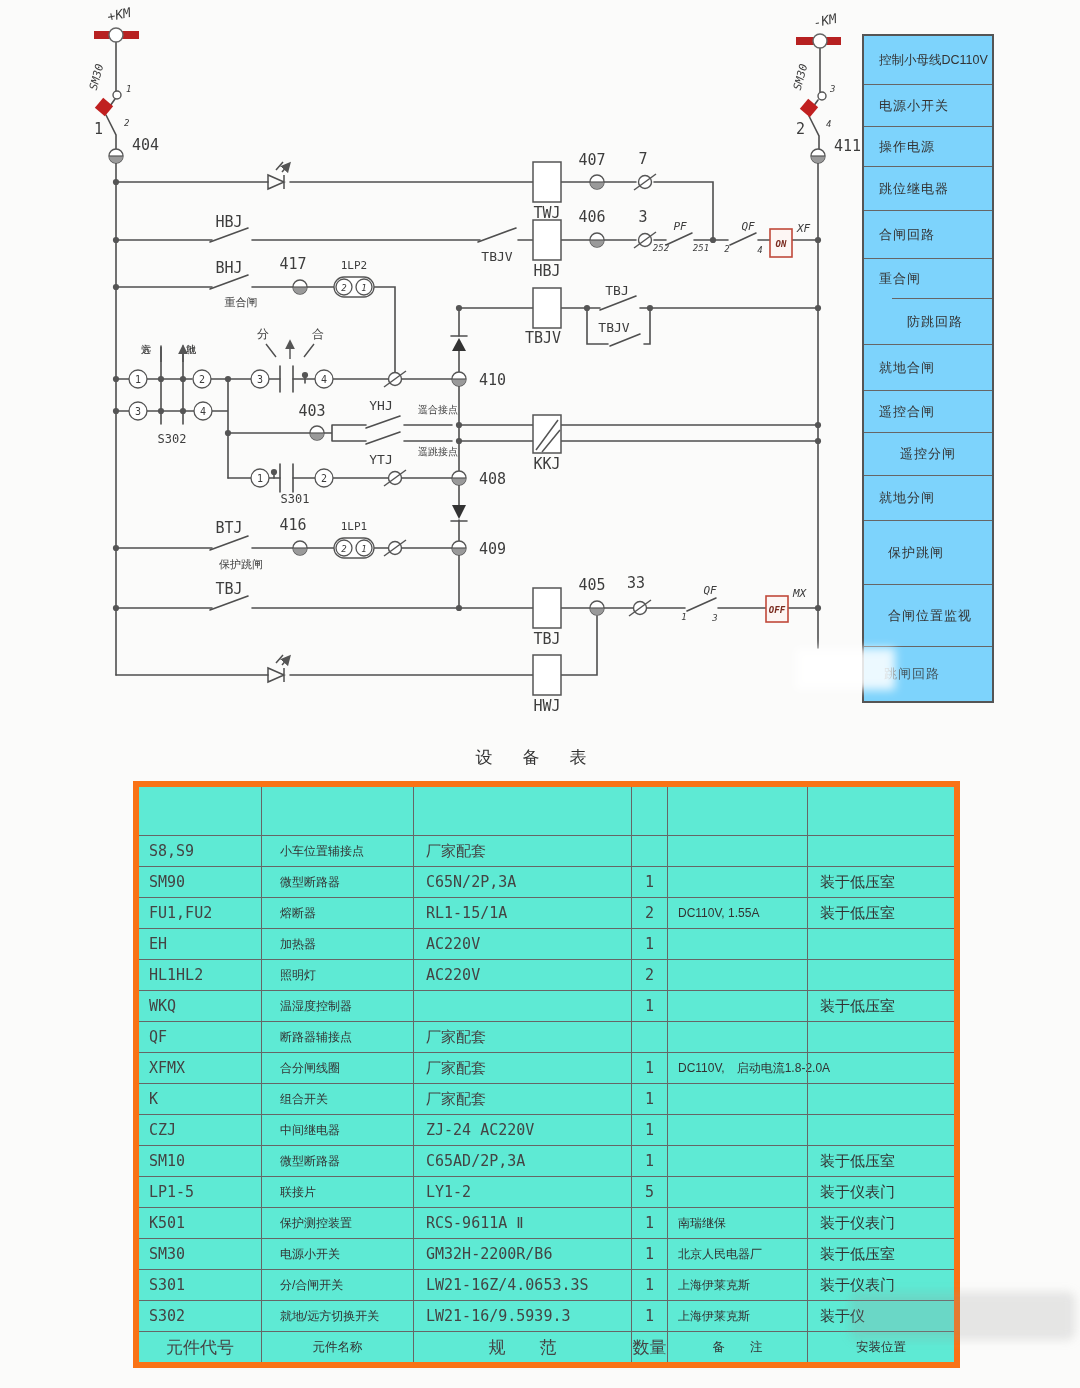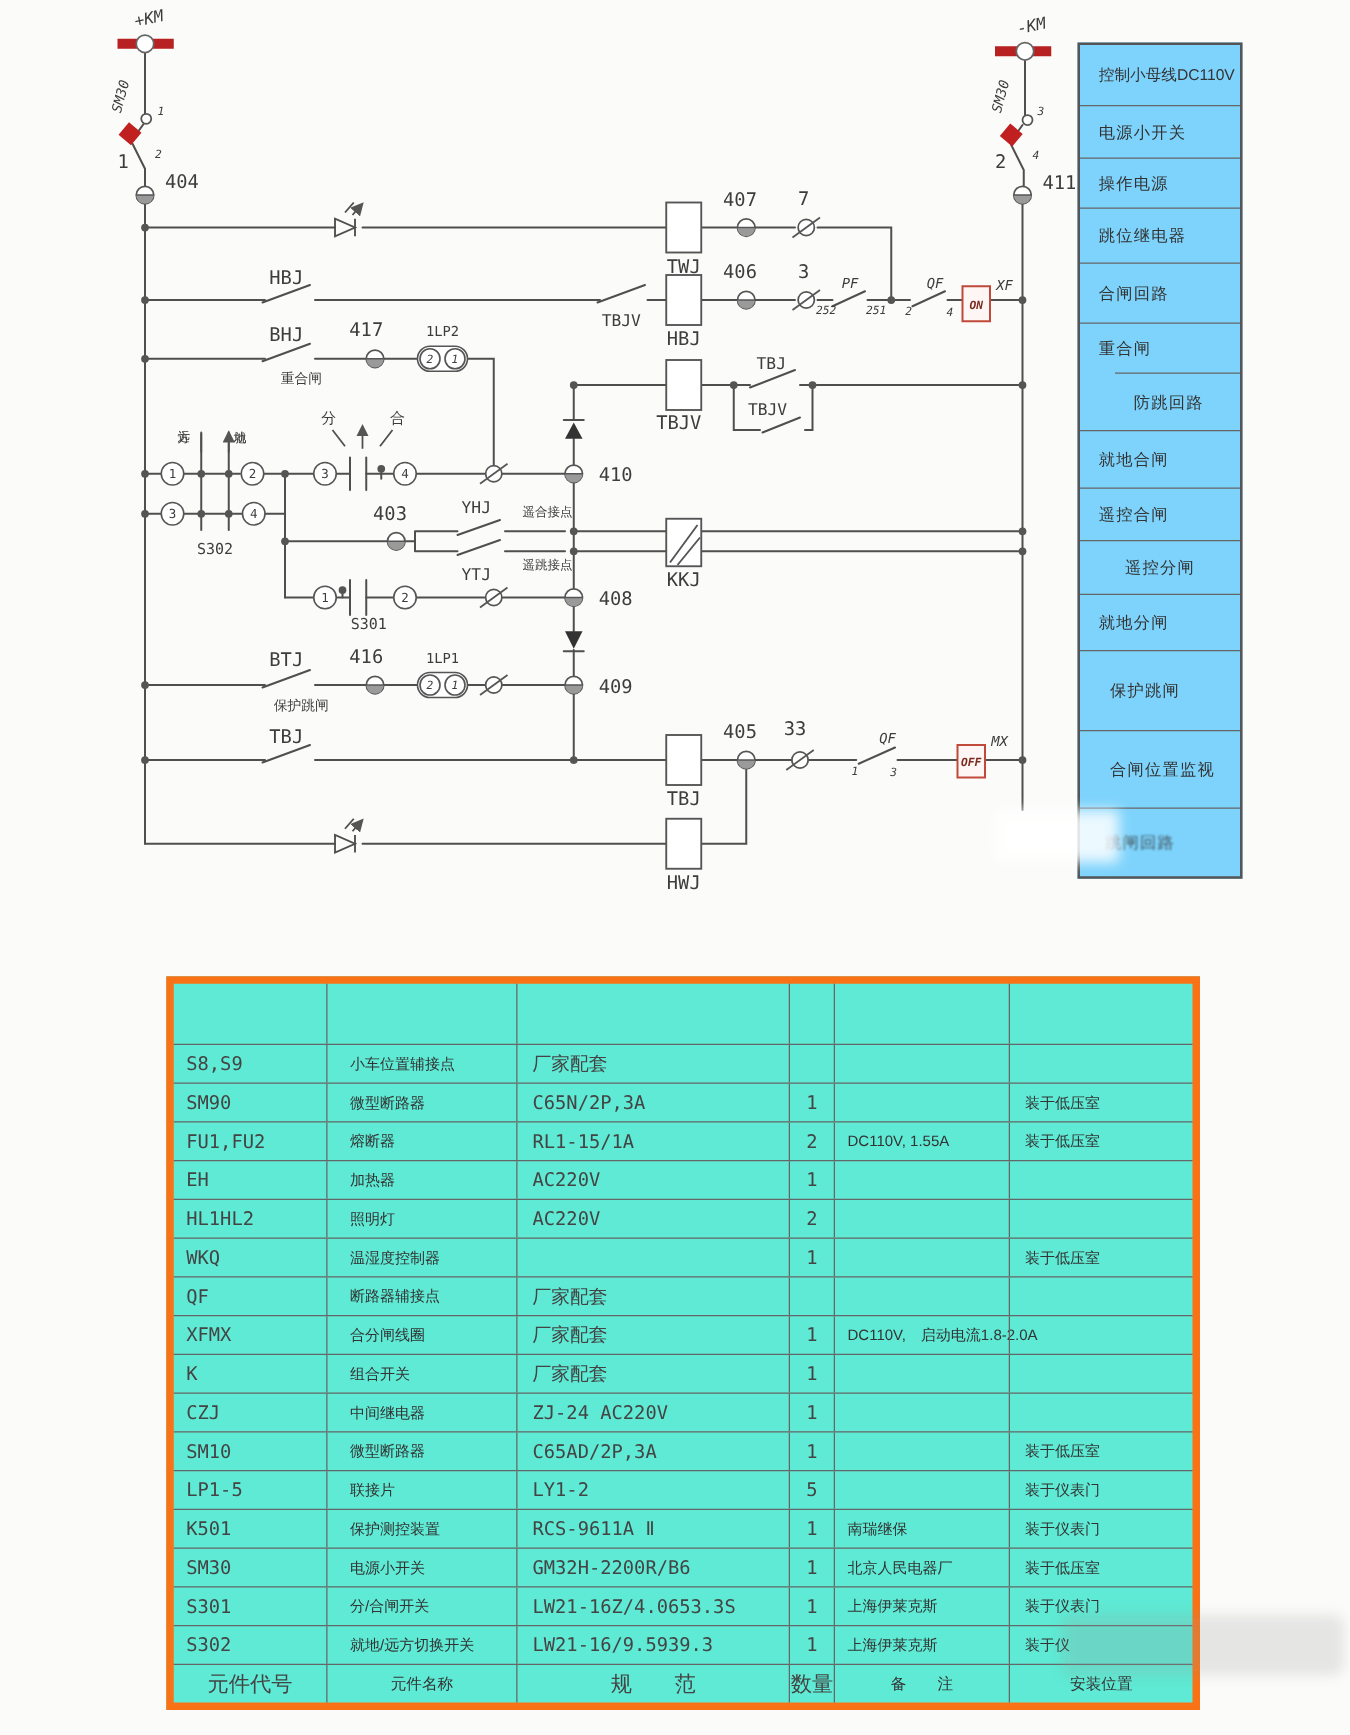--- a/index.html
+++ b/index.html
@@ -44,21 +44,21 @@
   .dev-table{position:absolute;left:133px;top:781px;width:815px;border:6px solid #f97316;background:#5eead4;box-sizing:content-box;}
   .drow{display:grid;grid-template-columns:122px 152px 218px 36px 140px 147px;height:30px;border-top:1px solid #666;}
   .dbody .drow:first-child{border-top:none;height:48px;}
   .drow > span{border-left:1px solid #666;display:flex;align-items:center;overflow:visible;white-space:nowrap;box-sizing:border-box;}
   .drow > span:first-child{border-left:none;}
   .cell-c{padding-left:10px;font-family:"DejaVu Sans Mono",monospace;font-size:15px;color:#444;}
   .cell-n{padding-left:18px;font-size:12px;color:#333;}
   .cell-s{padding-left:12px;font-family:"DejaVu Sans Mono",monospace;font-size:15px;color:#444;}
   .cell-q{justify-content:center;font-family:"DejaVu Sans Mono",monospace;font-size:15px;color:#444;}
   .cell-b{padding-left:10px;font-size:12px;color:#333;}
-  .cell-l{padding-left:12px;font-size:12px;color:#333;}
+  .cell-l{padding-left:12px;font-size:15px;color:#333;}
   .dfoot .cell-c,.dfoot .cell-s,.dfoot .cell-q{font-family:"Liberation Sans",sans-serif;font-size:17px;justify-content:center;padding-left:0;}
   .dfoot .cell-n,.dfoot .cell-b,.dfoot .cell-l{justify-content:center;padding-left:0;font-size:12.5px;}
 
   .smudge1{position:absolute;left:795px;top:648px;width:100px;height:42px;background:rgba(255,255,255,.85);filter:blur(5px);}
   .smudge2{position:absolute;left:850px;top:1292px;width:225px;height:48px;background:rgba(150,150,150,.22);filter:blur(5px);border-radius:8px;}
 </style>
 </head>
 <body>
 
 <div class="page">
@@ -383,20 +383,25 @@
         <div class="srow">
       <span>合闸位置监视</span>
     </div>
         <div class="srow">
       <span>跳闸回路</span>
     </div>
       </div>
 </div>
 
 
+<div class="dev-title">
+  <div class="txt">设备表</div>
+  <div class="rule1"></div>
+  <div class="rule2"></div>
+</div>
 
 
 <div class="dev-table">
   <div class="dbody">
 
   <div class="drow">
       <span class="cell-c"></span>
       <span class="cell-n"></span>
       <span class="cell-s"></span>
       <span class="cell-q"></span>

